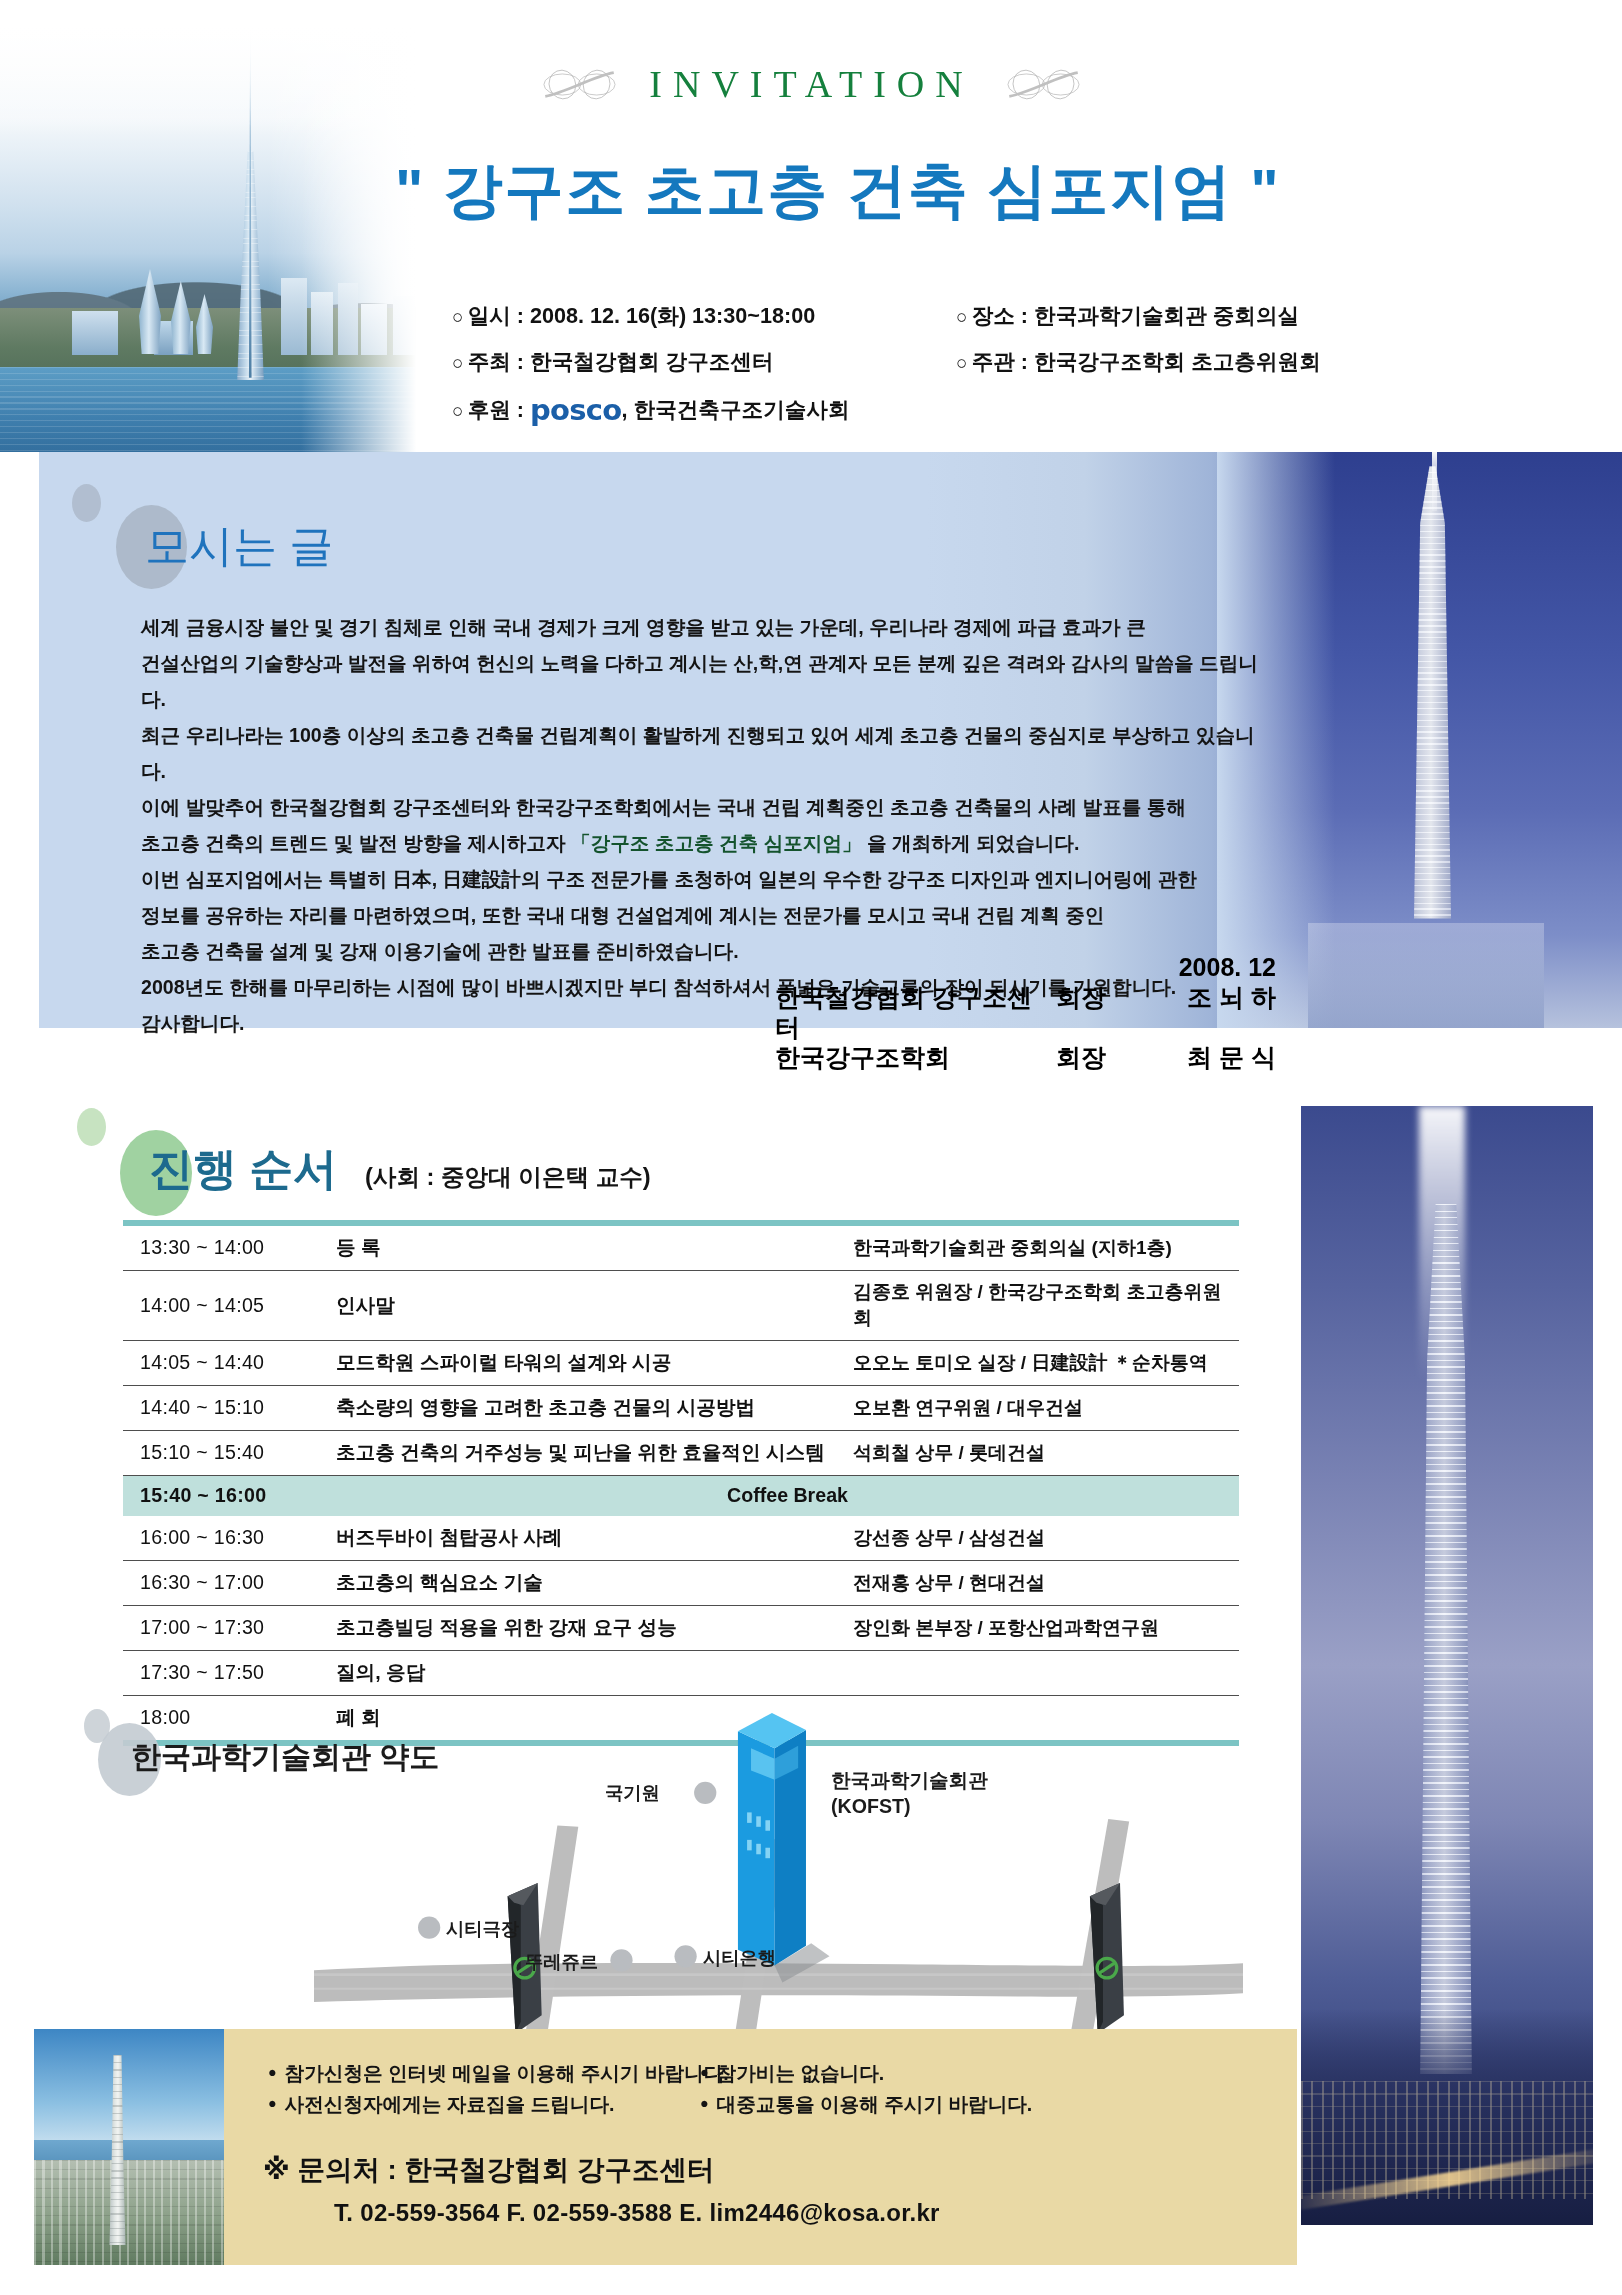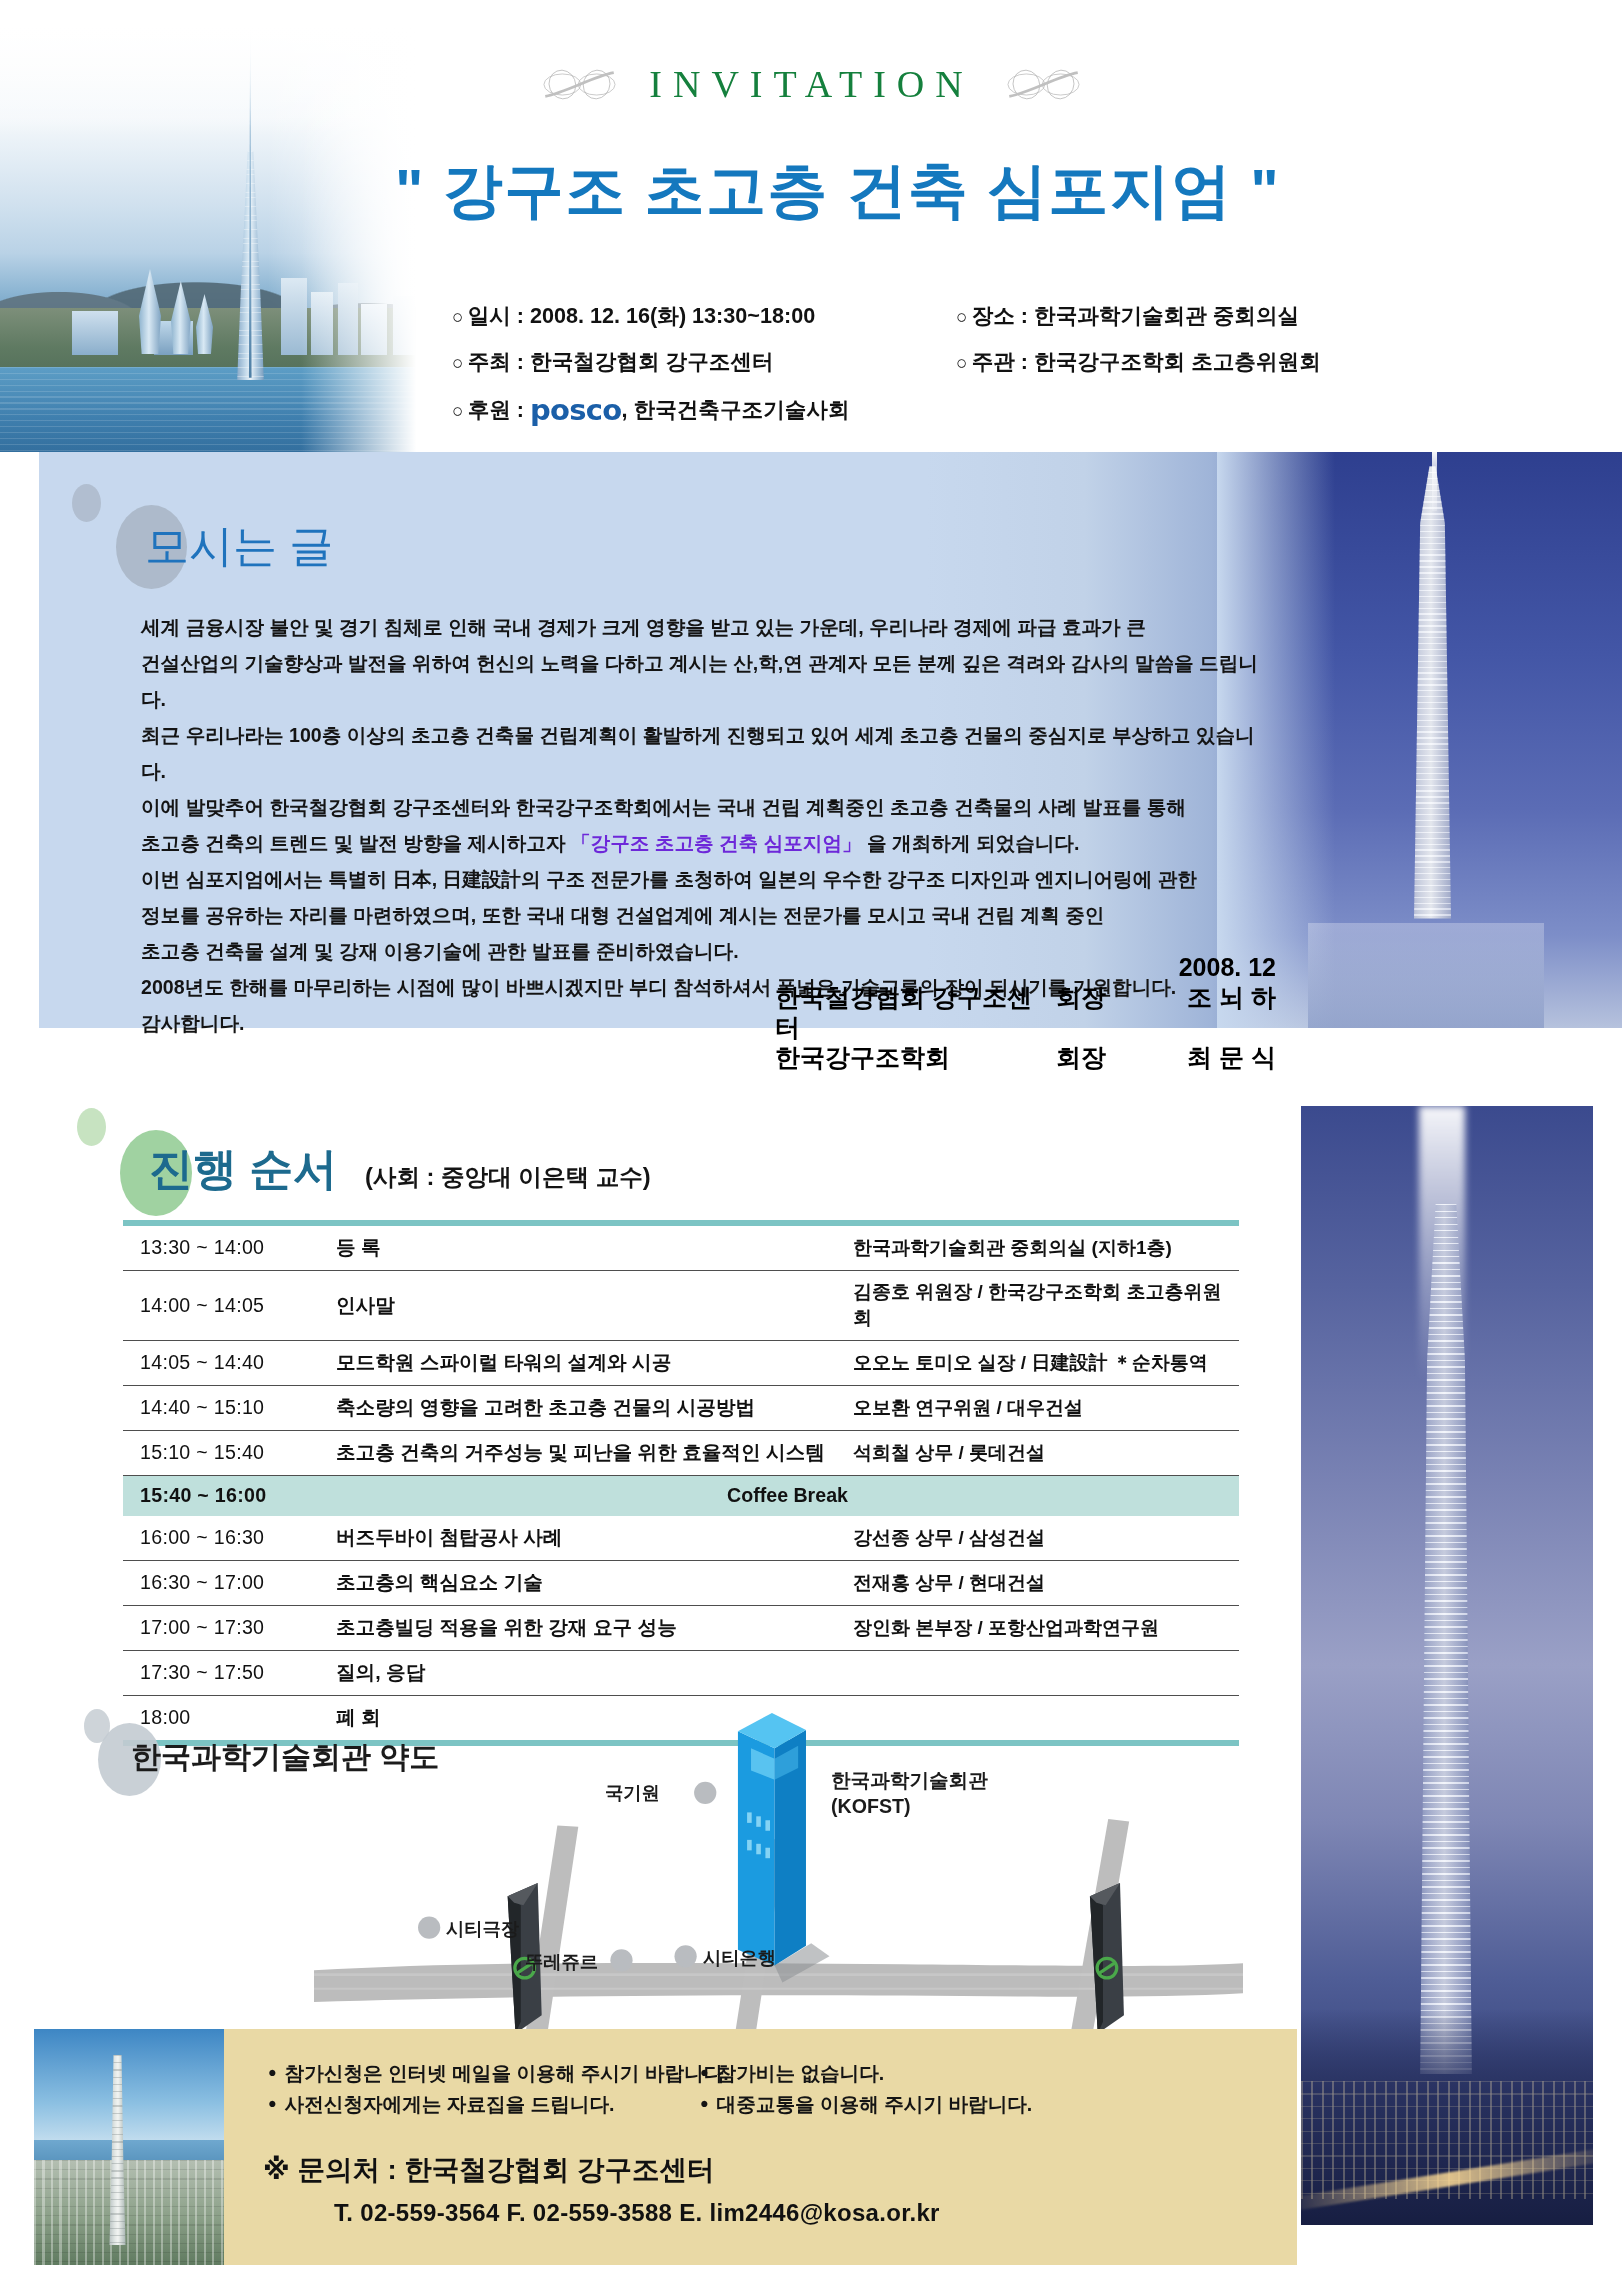--- a/index.html
+++ b/index.html
@@ -131,21 +131,21 @@
   }
   #g-blob-sm{left:72px;top:484px;width:29px;height:38px;background:#aab6c6;opacity:.75;border-radius:50%;position:absolute;}
   #g-blob-lg{left:116px;top:505px;width:71px;height:84px;background:#a8b5c4;opacity:.85;border-radius:50%;position:absolute;}
   #g-heading{
     position:absolute;left:145px;top:517px;font-size:44px;font-weight:normal;color:#1f73bd;
   }
   #g-body{
     position:absolute;left:141px;top:609px;width:1132px;
     font-size:19.6px;line-height:36px;color:#141414;font-weight:600;
   }
-  #g-body .hl{color:#6d28d9;font-weight:bold;}
+  #g-body .hl{color:#14532d;font-weight:bold;}
   #g-sign{
     position:absolute;left:654px;top:952px;width:622px;text-align:right;
     font-size:25px;font-weight:600;line-height:30px;color:#000000;
   }
   #g-sign .row{display:flex;justify-content:flex-end;gap:0;}
   #g-sign .org{display:inline-block;width:281px;text-align:left;}
   #g-sign .ttl{display:inline-block;width:131px;text-align:left;}
 
   
   #p-blob-sm{position:absolute;left:77px;top:1108px;width:29px;height:38px;background:#b9dcb2;opacity:.8;border-radius:50%;}

